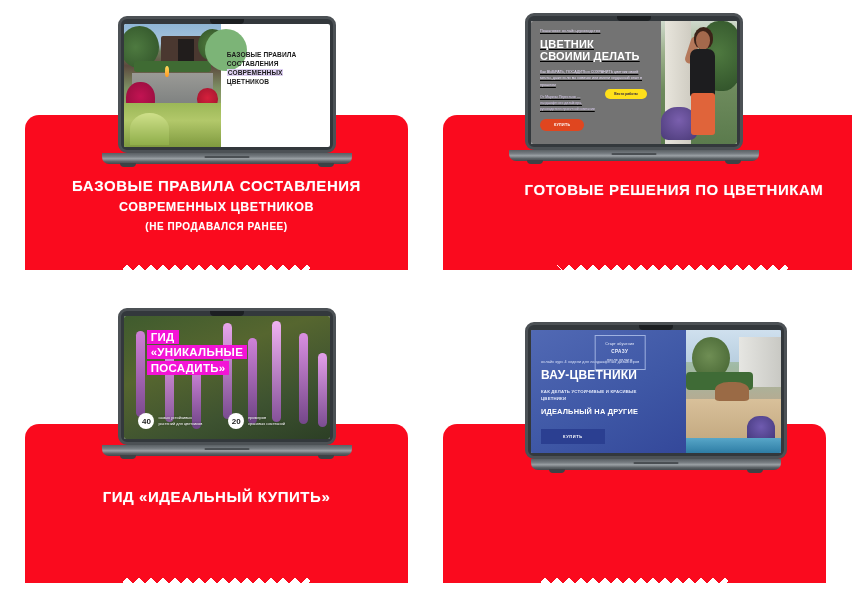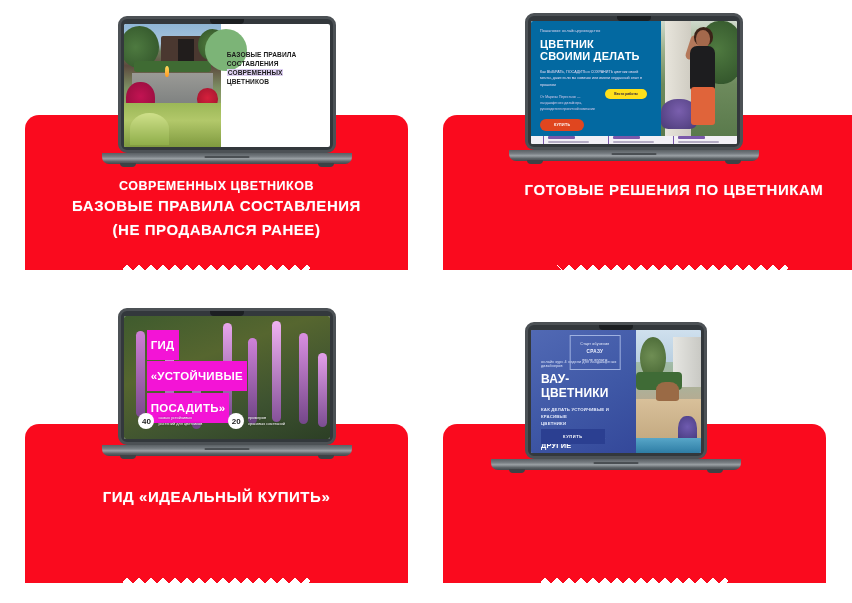--- a/index.html
+++ b/index.html
@@ -46,21 +46,21 @@
     position:absolute;left:0;width:100%;
     text-align:center;color:#ffffff;
     font-weight:bold;
     letter-spacing:.55px;
     line-height:1.32;
     font-stretch:condensed;
     text-shadow:0 0 1px rgba(255,255,255,.35);
   }
   .t-main{font-size:15px;}
   .t-sub{font-size:12.5px;display:block;margin-top:3px;}
-  .t-small{font-size:15px;display:block;margin-top:4px;}
+  .t-small{font-size:10px;display:block;margin-top:4px;}
 
   
   .laptop{position:absolute;}
   .lid{
     position:absolute;left:0;top:0;width:100%;
     border:3px solid #4c5155;
     border-radius:9px;
     background:#33383c;
     box-sizing:border-box;
     overflow:hidden;
@@ -114,21 +114,21 @@
   .s1 .heads{
     position:absolute;left:6px;top:26px;right:2px;
     font-size:6.6px;font-weight:bold;color:#1b1b1b;
     line-height:1.38;letter-spacing:.1px;
   }
   .s1 .hl{background:#ded0f2;padding:0 1px;}
 
   
   .s2{height:100%;background:#fff;position:relative;display:flex;flex-direction:column;}
   .s2 .top{flex:1;display:flex;}
-  .s2 .left{width:63%;background:#0369a1;position:relative;padding:8px 9px 5px;box-sizing:border-box;}
+  .s2 .left{width:63%;background:#737373;position:relative;padding:8px 9px 16px;box-sizing:border-box;text-decoration:underline;}
   .s2 .kicker{font-size:3.6px;color:#e2d8f2;letter-spacing:.25px;margin-bottom:5px;}
   .s2 .h1{font-size:11px;font-weight:bold;color:#fff;line-height:1.12;letter-spacing:.2px;}
   .s2 .desc{font-size:3.7px;color:#e6dcf5;line-height:1.75;margin-top:6px;width:93%;}
   .s2 .authorline{font-size:3.4px;color:#d9ccee;line-height:1.7;margin-top:7px;width:55%;}
   .s2 .pill{
     position:absolute;right:14px;top:68px;background:#ffe01b;color:#2d2040;
     font-size:3.4px;font-weight:bold;border-radius:9px;padding:3px 9px;
   }
   .s2 .cta{
     display:inline-block;margin-top:7px;background:#e0461f;color:#fff;
@@ -156,21 +156,21 @@
   .s2 .feat .b{background:#b4acc4;width:88%;}
 
   
   .s3{height:100%;position:relative;overflow:hidden;
       background:linear-gradient(160deg,#3f5b2e 0%,#56662f 35%,#3d5230 70%,#2c3f25 100%);}
   .s3 .spike{position:absolute;width:9px;border-radius:5px;}
   .s3 .band{
     position:absolute;left:11%;top:11%;
     font-size:11.5px;font-weight:bold;color:#fff;line-height:1.22;letter-spacing:.3px;
   }
-  .s3 .band span{background:#f314d6;padding:8px 4px;display:inline-block;margin-bottom:1.5px;}
+  .s3 .band span{background:#f314d6;padding:0 4px;display:inline-block;margin-bottom:1.5px;}
   .s3 .stats{position:absolute;left:7%;bottom:8%;right:6%;display:flex;gap:26px;align-items:center;}
   .s3 .stat{display:flex;align-items:center;gap:4px;}
   .s3 .num{
     width:16px;height:16px;border-radius:50%;background:#fff;color:#1d1d1d;
     font-size:8px;font-weight:bold;display:flex;align-items:center;justify-content:center;
   }
   .s3 .cap{font-size:3.9px;color:#fff;line-height:1.55;text-shadow:0 0 2px rgba(0,0,0,.6);}
 
   
   .s4{height:100%;display:flex;position:relative;overflow:hidden;background:#3f5aa8;}
@@ -209,22 +209,22 @@
 <body>
 
 <div class="grid">
 
   <div class="card" style="left:25px;top:115px;width:383px;height:155px;">
     <div class="body" style="height:142px;"></div>
     <div class="zig" style="top:142px;">
       <div class="zig-inner"></div>
     </div>
     <div class="card-title" style="top:60px;">
+      <span class="t-main">БАЗОВЫЕ ПРАВИЛА СОСТАВЛЕНИЯ</span>
       <span class="t-main t-sub">СОВРЕМЕННЫХ ЦВЕТНИКОВ</span>
-      <span class="t-main">БАЗОВЫЕ ПРАВИЛА СОСТАВЛЕНИЯ</span>
       <span class="t-small">(НЕ ПРОДАВАЛСЯ РАНЕЕ)</span>
     </div>
   </div>
 
   <div class="laptop" style="left:118px;top:16px;width:218px;height:152px;">
     <div class="lid" style="height:137px;">
       <div class="notch"></div>
       <div class="screen">
         <div class="s1">
           <div class="photo">
@@ -335,21 +335,21 @@
           <div class="spike" style="left:6%;top:12%;height:70%;background:linear-gradient(to bottom,#cf7fd6,#7b4a8e);"></div>
           <div class="spike" style="left:20%;top:24%;height:62%;background:linear-gradient(to bottom,#e59ae8,#8a5a9c);"></div>
           <div class="spike" style="left:33%;top:40%;height:52%;background:linear-gradient(to bottom,#d489dd,#6f4486);"></div>
           <div class="spike" style="left:48%;top:6%;height:78%;background:linear-gradient(to bottom,#e8a6ec,#7a4c90);"></div>
           <div class="spike" style="left:60%;top:18%;height:70%;background:linear-gradient(to bottom,#cf82d8,#6c4383);"></div>
           <div class="spike" style="left:72%;top:4%;height:82%;background:linear-gradient(to bottom,#efb2f0,#85529a);"></div>
           <div class="spike" style="left:85%;top:14%;height:74%;background:linear-gradient(to bottom,#d98fe0,#744789);"></div>
           <div class="spike" style="left:94%;top:30%;height:60%;background:linear-gradient(to bottom,#e4a0ea,#7b4d91);"></div>
           <div class="band">
             <span>ГИД</span><br>
-            <span>«УСТОЙЧИВЫЕ</span><br>
+            <span>«УНИКАЛЬНЫЕ</span><br>
             <span>ПОСАДИТЬ»</span>
           </div>
           <div class="stats">
             <div class="stat">
               <div class="num">40</div>
               <div class="cap">
                 <div>самых устойчивых</div>
                 <div>растений для цветников</div>
               </div>
             </div>
@@ -370,21 +370,21 @@
     </div>
   </div>
 
   <div class="card" style="left:443px;top:424px;width:383px;height:160px;">
     <div class="body" style="height:146px;"></div>
     <div class="zig" style="top:146px;">
       <div class="zig-inner"></div>
     </div>
   </div>
 
-  <div class="laptop" style="left:525px;top:322px;width:182px;height:152px;">
+  <div class="laptop" style="left:525px;top:322px;width:224px;height:152px;padding-left:38px;">
     <div class="lid" style="height:137px;">
       <div class="notch"></div>
       <div class="screen">
         <div class="s4">
           <div class="left">
             <div class="badge">
               <div>Старт обучения</div>
               <div class="big">СРАЗУ</div>
               <div>после оплаты</div>
             </div>

